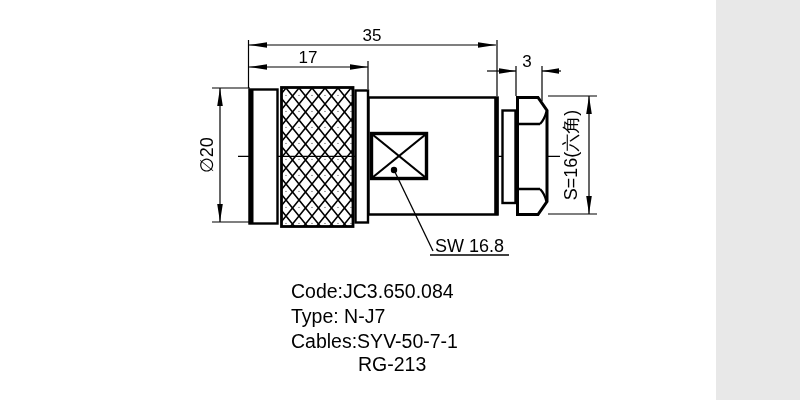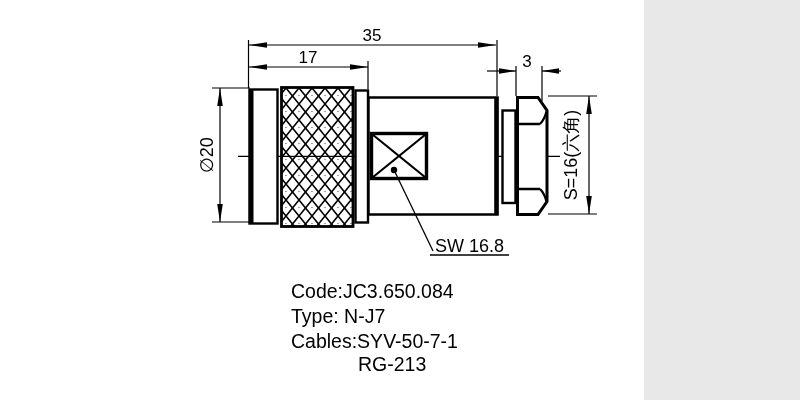--- a/index.html
+++ b/index.html
@@ -1,17 +1,17 @@
 <!DOCTYPE html>
 <html><head>
 <meta charset="utf-8">
 <style>
   html,body { margin:0; padding:0; background:#e8e8e8; }
   .stage {
-    position:relative; width:644px; height:400px; background:#ffffff;
+    position:relative; width:716px; height:400px; background:#ffffff;
     font-family:"Liberation Sans", "DejaVu Sans", sans-serif;
     overflow:hidden;
   }
   svg { display:block; }
   svg text {
     font-family:"Liberation Sans", "DejaVu Sans", sans-serif;
     fill:#000;
   }
   .dim-label   { font-size:17px; }
   .rot-label   { font-size:18px; }

